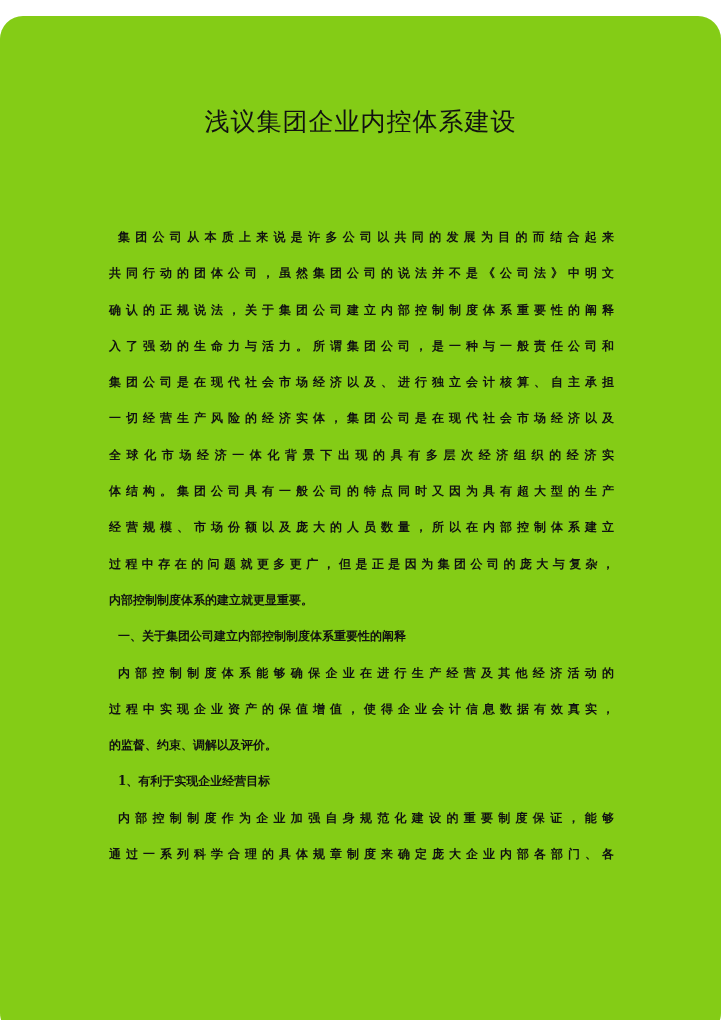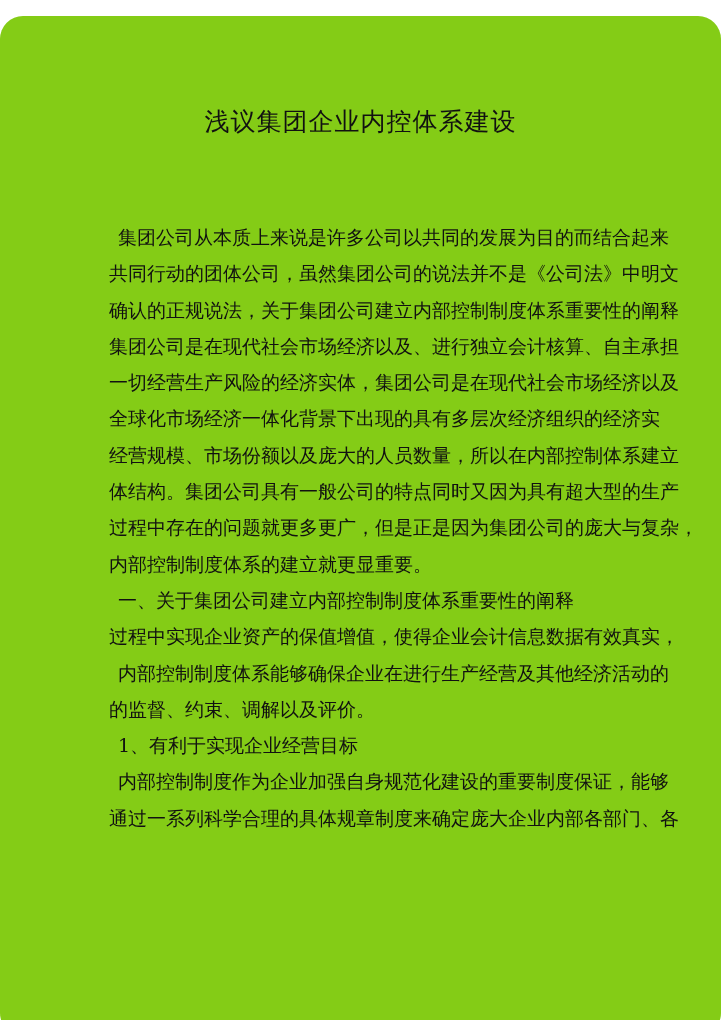--- a/index.html
+++ b/index.html
@@ -2,42 +2,43 @@
 <html><head>
   <meta charset="utf-8">
   <style>
     html, body { margin: 0; padding: 0; background: #ffffff; }
     body { width: 721px; height: 1020px; overflow: hidden; position: relative;
            font-family: "DejaVu Serif", "Liberation Serif", serif; color: #111; }
     .page { position: absolute; left: 0; top: 16px; width: 721px; height: 1020px; background: #84cc16; border-radius: 23px; }
     .title { position: absolute; top: 88px; left: 0; width: 721px; text-align: center;
              font-size: 25px; letter-spacing: 1px; line-height: 36px; }
     .body { position: absolute; left: 109px; top: 203px; width: 505px; }
-    .line { height: 36.3px; line-height: 36.3px; font-size: 19px; white-space: nowrap;
-            text-align: justify; text-align-last: justify; }
+    .line { height: 36.3px; line-height: 36.3px; font-size: 12px; white-space: nowrap;
+            text-align: justify; text-align-last: justify; font-weight: bold; }
     .line.last { text-align-last: left; }
     .indent { padding-left: 9px; }
   </style>
 </head>
 <body>
 
 <div class="page">
   <div class="title">浅议集团企业内控体系建设</div>
   <div class="body">
     <div class="line indent">集团公司从本质上来说是许多公司以共同的发展为目的而结合起来</div>
     <div class="line">共同行动的团体公司，虽然集团公司的说法并不是《公司法》中明文</div>
     <div class="line">确认的正规说法，关于集团公司建立内部控制制度体系重要性的阐释</div>
+    <div class="line">入了强劲的生命力与活力。所谓集团公司，是一种与一般责任公司和</div>
     <div class="line">集团公司是在现代社会市场经济以及、进行独立会计核算、自主承担</div>
     <div class="line">一切经营生产风险的经济实体，集团公司是在现代社会市场经济以及</div>
     <div class="line">全球化市场经济一体化背景下出现的具有多层次经济组织的经济实</div>
+    <div class="line">体结构。集团公司具有一般公司的特点同时又因为具有超大型的生产</div>
     <div class="line">经营规模、市场份额以及庞大的人员数量，所以在内部控制体系建立</div>
-    <div class="line">体结构。集团公司具有一般公司的特点同时又因为具有超大型的生产</div>
     <div class="line">过程中存在的问题就更多更广，但是正是因为集团公司的庞大与复杂，</div>
     <div class="line last">内部控制制度体系的建立就更显重要。</div>
     <div class="line last indent">一、关于集团公司建立内部控制制度体系重要性的阐释</div>
+    <div class="line indent">内部控制制度体系能够确保企业在进行生产经营及其他经济活动的</div>
     <div class="line">过程中实现企业资产的保值增值，使得企业会计信息数据有效真实，</div>
-    <div class="line indent">内部控制制度体系能够确保企业在进行生产经营及其他经济活动的</div>
     <div class="line last">的监督、约束、调解以及评价。</div>
     <div class="line last indent">1、有利于实现企业经营目标</div>
     <div class="line indent">内部控制制度作为企业加强自身规范化建设的重要制度保证，能够</div>
     <div class="line">通过一系列科学合理的具体规章制度来确定庞大企业内部各部门、各</div>
   </div>
 </div>
 
 </body></html>

